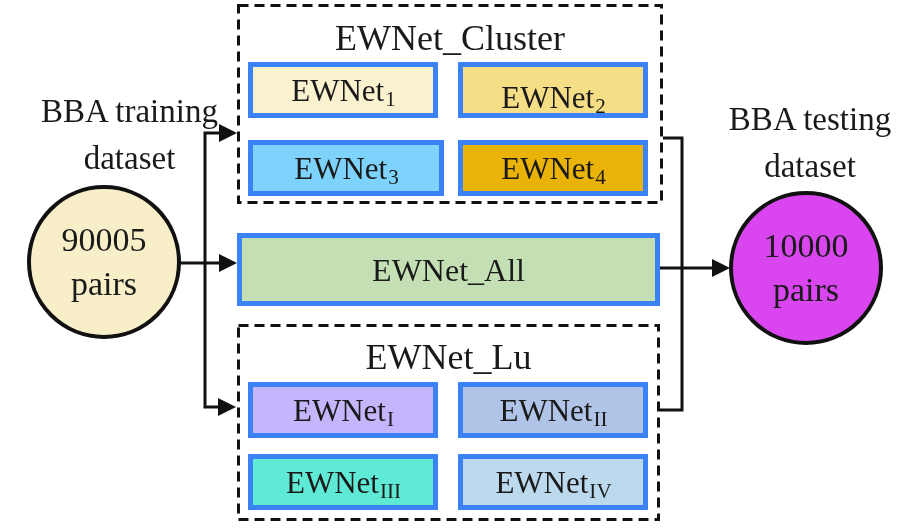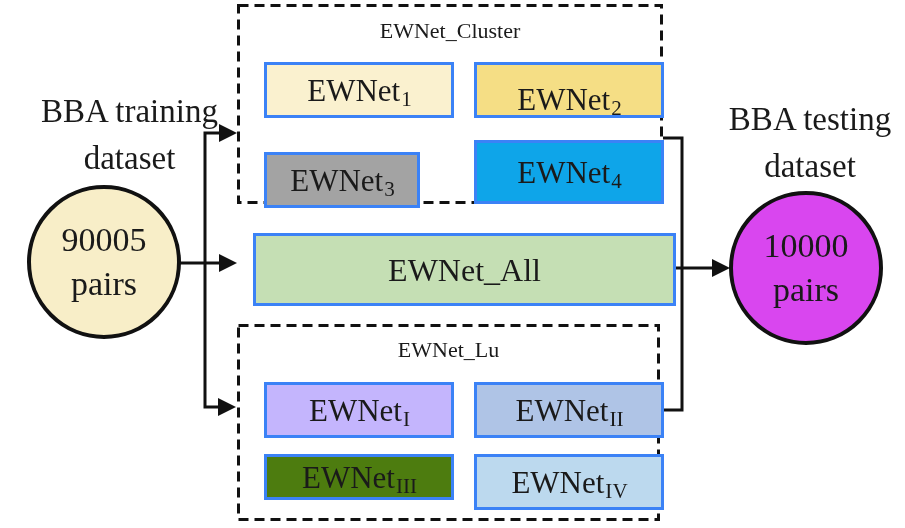--- a/index.html
+++ b/index.html
@@ -35,32 +35,31 @@
     flex-direction: column;
     justify-content: center;
     align-items: center;
     font-size: 34px;
     line-height: 44px;
     text-align: center;
   }
   .group-box { box-sizing: border-box; }
   .group-title {
     text-align: center;
-    font-size: 22px;
+    font-size: 36px;
     line-height: 1;
   }
   .node {
     box-sizing: border-box;
-    border: 3px solid #3b82f6;
+    border: 5px solid #3b82f6;
     display: flex;
     justify-content: center;
     align-items: center;
     font-size: 31px;
     line-height: 1;
-    margin-left: 16px;
   }
   .node sub {
     font-size: 0.68em;
     line-height: 0;
     position: relative;
     top: 0.24em;
     left: 1px;
     vertical-align: baseline;
   }
 </style>
@@ -98,41 +97,41 @@
 
   <div class="abs group-box" style="left:237px; top:4px; width:426px; height:200px;">
     <div class="group-title" style="margin-top:16px;">EWNet_Cluster</div>
   </div>
   <div class="abs node" style="left: 248px; top: 62px; width: 190px; height: 56px; background-color: rgb(250, 241, 207);">
     <span><span>EWNet</span><sub>1</sub></span>
   </div>
   <div class="abs node" style="left: 458px; top: 62px; width: 190px; height: 56px; background-color: rgb(245, 222, 133); align-items: flex-end;">
     <span><span>EWNet</span><sub>2</sub></span>
   </div>
-  <div class="abs node" style="left: 248px; top: 152px; width: 156px; height: 56px; background-color: #a3a3a3;">
+  <div class="abs node" style="left: 248px; top: 140px; width: 196px; height: 56px; background-color: #7dd3fc;">
     <span><span>EWNet</span><sub>3</sub></span>
   </div>
-  <div class="abs node" style="left: 458px; top: 140px; width: 190px; height: 64px; background-color: #0ea5e9;">
+  <div class="abs node" style="left: 458px; top: 140px; width: 190px; height: 56px; background-color: #eab308;">
     <span><span>EWNet</span><sub>4</sub></span>
   </div>
 
   <div class="abs node" style="left: 237px; top: 233px; width: 423px; height: 73px; font-size: 32px; background-color: rgb(197, 223, 180);">
     <span>EWNet_All</span>
   </div>
 
   <div class="abs group-box" style="left:237px; top:324px; width:423px; height:197px;">
     <div class="group-title" style="margin-top:15px;">EWNet_Lu</div>
   </div>
   <div class="abs node" style="left: 248px; top: 382px; width: 190px; height: 56px; background-color: #c4b5fd;">
     <span><span>EWNet</span><sub>I</sub></span>
   </div>
   <div class="abs node" style="left: 458px; top: 382px; width: 190px; height: 56px; background-color: rgb(175, 196, 230);">
     <span><span>EWNet</span><sub>II</sub></span>
   </div>
-  <div class="abs node" style="left: 248px; top: 454px; width: 190px; height: 46px; background-color: #4d7c0f;">
+  <div class="abs node" style="left: 248px; top: 454px; width: 190px; height: 56px; background-color: #5eead4;">
     <span><span>EWNet</span><sub>III</sub></span>
   </div>
   <div class="abs node" style="left: 458px; top: 454px; width: 190px; height: 56px; background-color: rgb(188, 217, 238);">
     <span><span>EWNet</span><sub>IV</sub></span>
   </div>
 
   <div class="abs side-label" style="left:710px; top:96px; width:200px;">
     <div>BBA testing</div>
     <div>dataset</div>
   </div>

